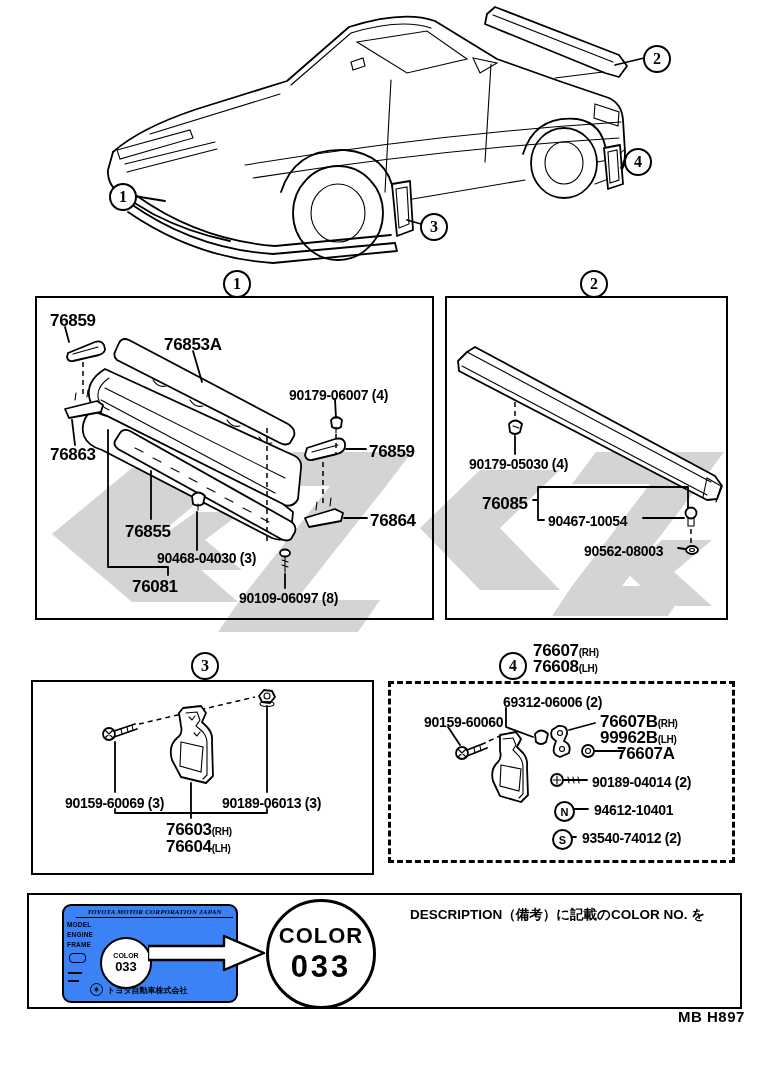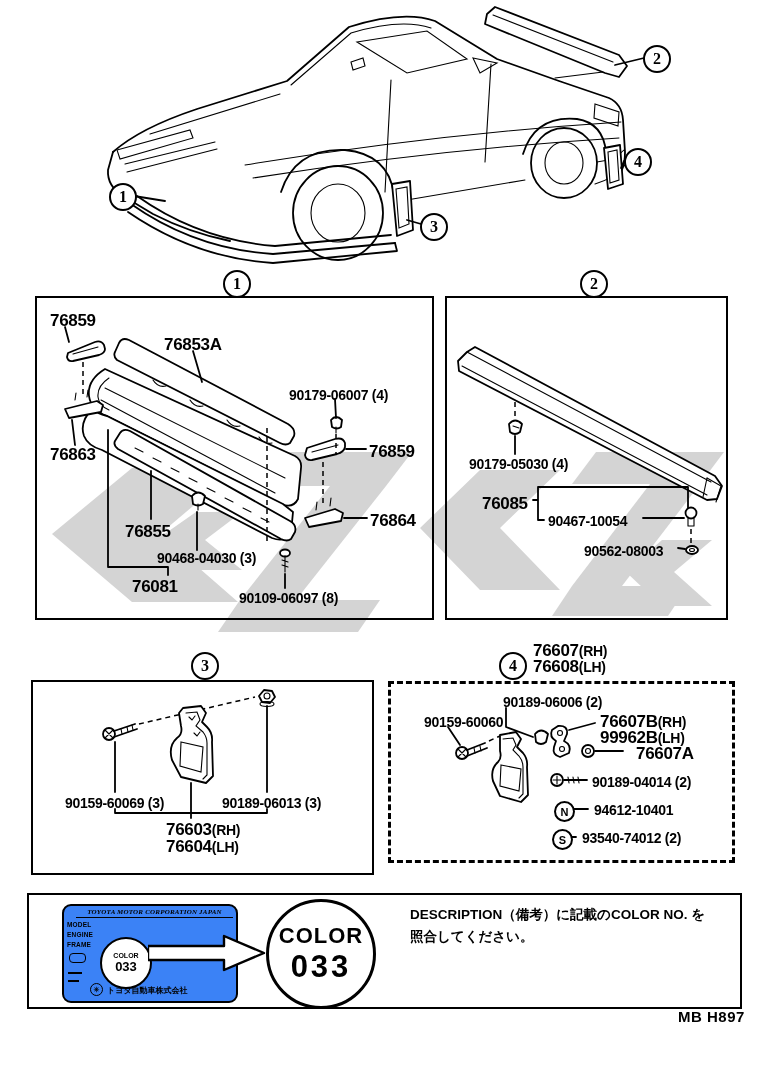--- a/index.html
+++ b/index.html
@@ -7,21 +7,21 @@
         font-family:"Liberation Sans",sans-serif;color:#000;}
   svg{display:block}
   .wm{position:absolute;left:0;top:0;z-index:1;}
   .layer{position:absolute;z-index:2;}
   .box{position:absolute;border:2px solid #000;background:transparent;z-index:2;text-decoration:underline;}
   .box-dashed{position:absolute;border:3px dashed #000;background:transparent;z-index:2;}
   .callout{position:absolute;width:24px;height:24px;border:2px solid #000;border-radius:50%;
            background:#fff;display:flex;align-items:center;justify-content:center;
            font:bold 16px "Liberation Serif",serif;z-index:4;}
   .lbl{position:absolute;font-weight:bold;white-space:nowrap;z-index:3;letter-spacing:-0.3px;}
-  .lg{font-size:17px;} .md{font-size:14px;} .side{font-size:14px;font-weight:bold;}
+  .lg{font-size:17px;} .md{font-size:14px;} .side{font-size:10px;font-weight:bold;}
   .symcircle{position:absolute;width:17px;height:17px;border:2px solid #000;border-radius:50%;
              display:flex;align-items:center;justify-content:center;font:bold 11px "Liberation Sans",sans-serif;
              background:#fff;z-index:3;}
   .ln{fill:none;stroke:#000;stroke-width:1.8;stroke-linecap:round;stroke-linejoin:round;}
   .thin{fill:none;stroke:#000;stroke-width:1.1;stroke-linecap:round;}
   .fw{fill:#fff;stroke:#000;stroke-width:1.8;stroke-linejoin:round;}
   .dsh{fill:none;stroke:#000;stroke-width:1.5;stroke-dasharray:5 4;}
   
   .plate{position:absolute;border:2.5px solid #000;border-radius:9px;background:#3b82f6;z-index:3;}
   .plate .hdr{position:absolute;left:12px;right:3px;top:2px;font:italic bold 7px "Liberation Serif",serif;
@@ -230,25 +230,25 @@
       <circle class="fw" cx="200" cy="70" r="6"></circle>
         <circle class="thin" cx="200" cy="70" r="2.5"></circle>
       <path class="ln" d="M207,70 L235,70"></path>
       <circle class="fw" cx="169" cy="99" r="6"></circle>
       <path class="thin" d="M165,99 L173,99 M169,95 L169,103"></path>
       <path class="ln" d="M176,99 L199,99"></path>
       <path class="thin" d="M180,96 L181,102 M185,96 L186,102 M190,96 L191,102"></path>
       <path class="ln" d="M183,128 L200,128 M181,156 L188,156"></path>
       <path class="ln" d="M60,46 L72,64"></path>
     </svg>
-    <div class="lbl md" style="left:112px;top:10px">90189-06006 (2)</div>
+    <div class="lbl md" style="left:112px;top:10px">69312-06006 (2)</div>
     <div class="lbl md" style="left:33px;top:30px">90159-60060</div>
     <div class="lbl lg" style="left:209px;top:28px"><span>76607B</span><span class="side">(RH)</span></div>
     <div class="lbl lg" style="left:209px;top:44px"><span>99962B</span><span class="side">(LH)</span></div>
-    <div class="lbl lg" style="left:245px;top:60px">76607A</div>
+    <div class="lbl lg" style="left:226px;top:60px">76607A</div>
     <div class="lbl md" style="left:201px;top:90px">90189-04014 (2)</div>
     <div class="symcircle" style="left:163px;top:117px">N</div>
     <div class="lbl md" style="left:203px;top:118px">94612-10401</div>
     <div class="symcircle" style="left:161px;top:145px">S</div>
     <div class="lbl md" style="left:191px;top:146px">93540-74012 (2)</div>
   </div>
 
   <div class="box" style="left:27px;top:893px;width:711px;height:112px">
 
     <div class="plate" style="left:33px;top:9px;width:172px;height:95px">
@@ -271,19 +271,18 @@
       <polygon points="0,14 76,14 76,4 116,21 76,38 76,28 0,28" fill="#fff" stroke="#000" stroke-width="2.4" stroke-linejoin="round"></polygon>
     </svg>
 
     <div class="badge" style="left:237px;top:4px;width:104px;height:104px">
       <span style="font:bold 22px 'Liberation Sans',sans-serif;letter-spacing:1px">COLOR</span>
       <span style="font:bold 31px 'Liberation Sans',sans-serif;letter-spacing:3px">033</span>
     </div>
 
     <div class="note" style="left:381px;top:9px;width:324px">
       <div class="nx">DESCRIPTION（備考）に記載のCOLOR NO. を</div>
-      <div class="nx">照合してください。</div>
     </div>
   </div>
 
   <div class="footer-code" style="left:678px;top:1008px">MB H897</div>
 
 </div>
 
 </body></html>

